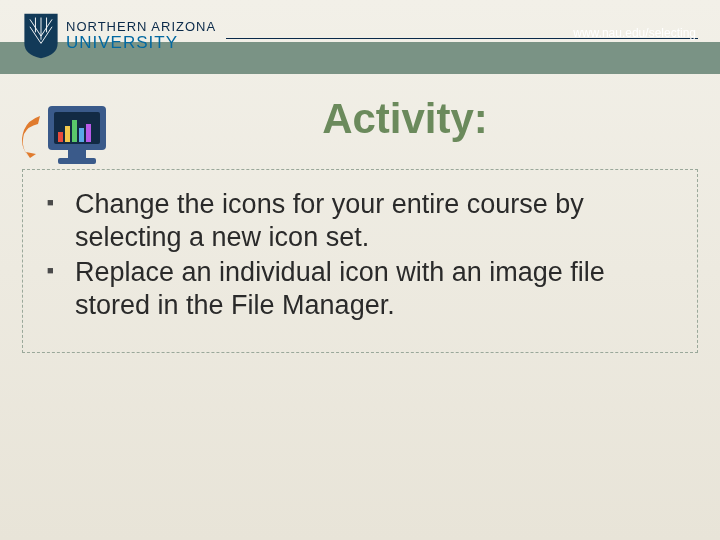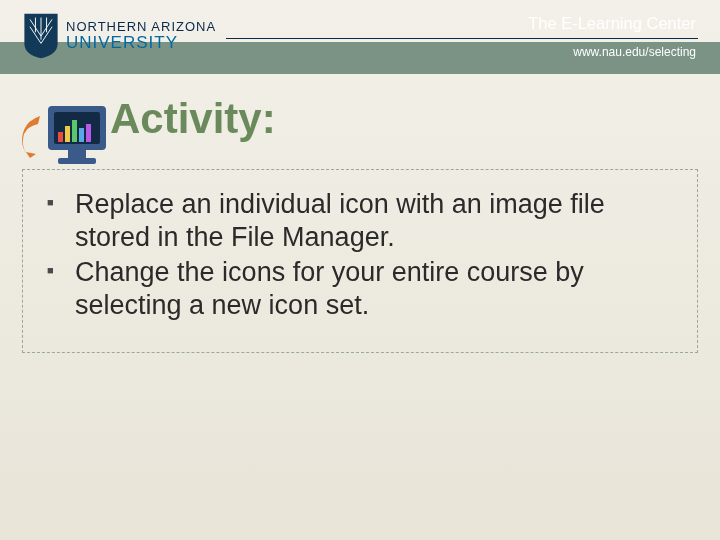--- a/index.html
+++ b/index.html
@@ -53,21 +53,21 @@
   .hdr .rt {
     position: absolute;
     right: 24px;
     top: 14px;
     text-align: right;
     z-index: 2;
   }
   .hdr .rt .t1 { color: #fff; font-size: 16.5px; }
   .hdr .rt .t2 { color: #fff; font-size: 12px; margin-top: 12px; }
   .main-title {
-    text-align: left;
+    text-align: center;
     color: #6b8a5c;
     font-weight: bold;
     font-size: 42px;
     line-height: 1.08;
     margin-top: 18px;
     padding-left: 110px;
     padding-right: 20px;
   }
   .activity-icon {
     position: absolute;
@@ -115,21 +115,20 @@
         <path d="M8 16 L20 34 L32 16"></path>
         <path d="M14 6 L14 22 M26 6 L26 22 M20 6 L20 30"></path>
       </g>
     </svg>
     <div class="logo-text">
       <span class="logo-line1">NORTHERN ARIZONA</span>
       <span class="logo-line2">UNIVERSITY</span>
     </div>
   </div>
   <div class="rt">
-    <div class="t1">The E-Learning Center</div>
     <div class="t2">www.nau.edu/selecting</div>
   </div>
 </div>
 
 <div class="activity-icon">
   <svg viewBox="0 0 100 78">
     <path d="M6 36 Q 2 50 12 60 L8 54 L18 56 L12 60 Q0 48 6 32 Q10 22 22 18 L20 26 Q10 28 6 36 Z" fill="#e07b2e"></path>
     <rect x="30" y="8" width="58" height="44" rx="4" fill="#3a5a8a"></rect>
     <rect x="36" y="14" width="46" height="32" rx="2" fill="#122a44"></rect>
     <rect x="50" y="52" width="18" height="8" fill="#3a5a8a"></rect>
@@ -141,16 +140,16 @@
     <rect x="68" y="26" width="5" height="18" fill="#b85ae8"></rect>
   </svg>
 </div>
 
 <div class="main-title">
   <span>Activity:</span><br>
 </div>
 
 <div class="content-box">
   <ul>
+    <li>Change the icons for your entire course by selecting a new icon set.</li>
     <li>Replace an individual icon with an image file stored in the File Manager.</li>
-    <li>Change the icons for your entire course by selecting a new icon set.</li>
   </ul>
 </div>
 
 </body></html>

